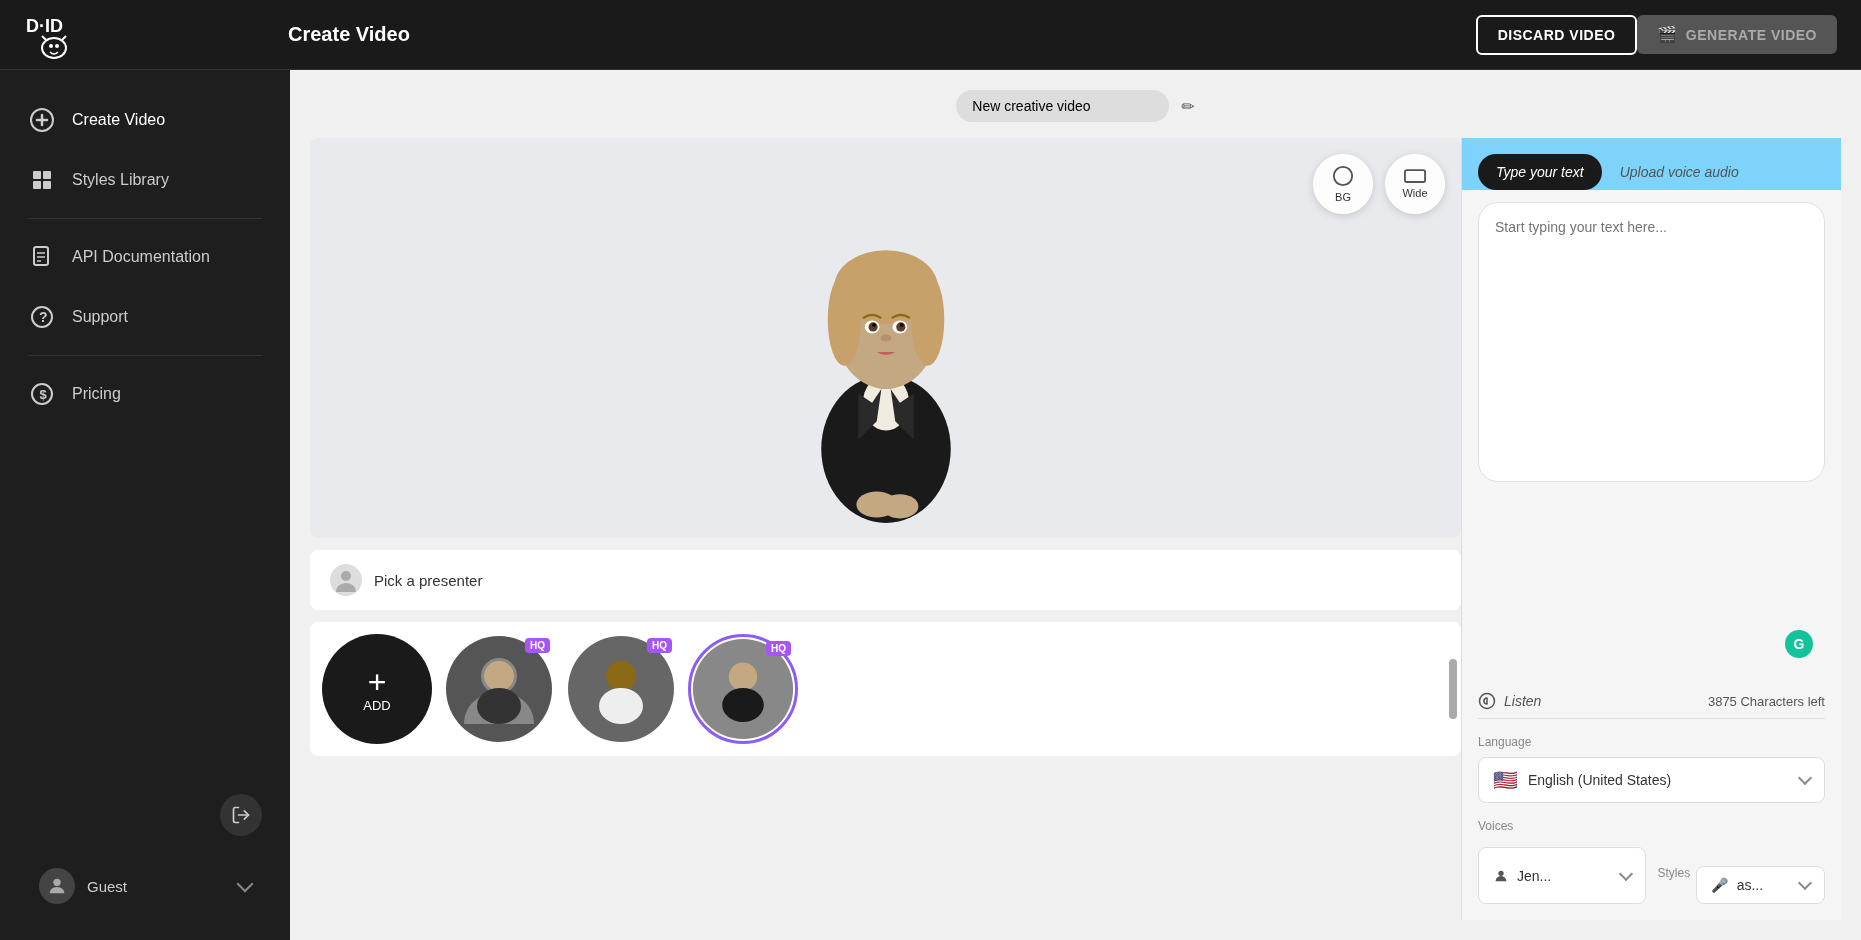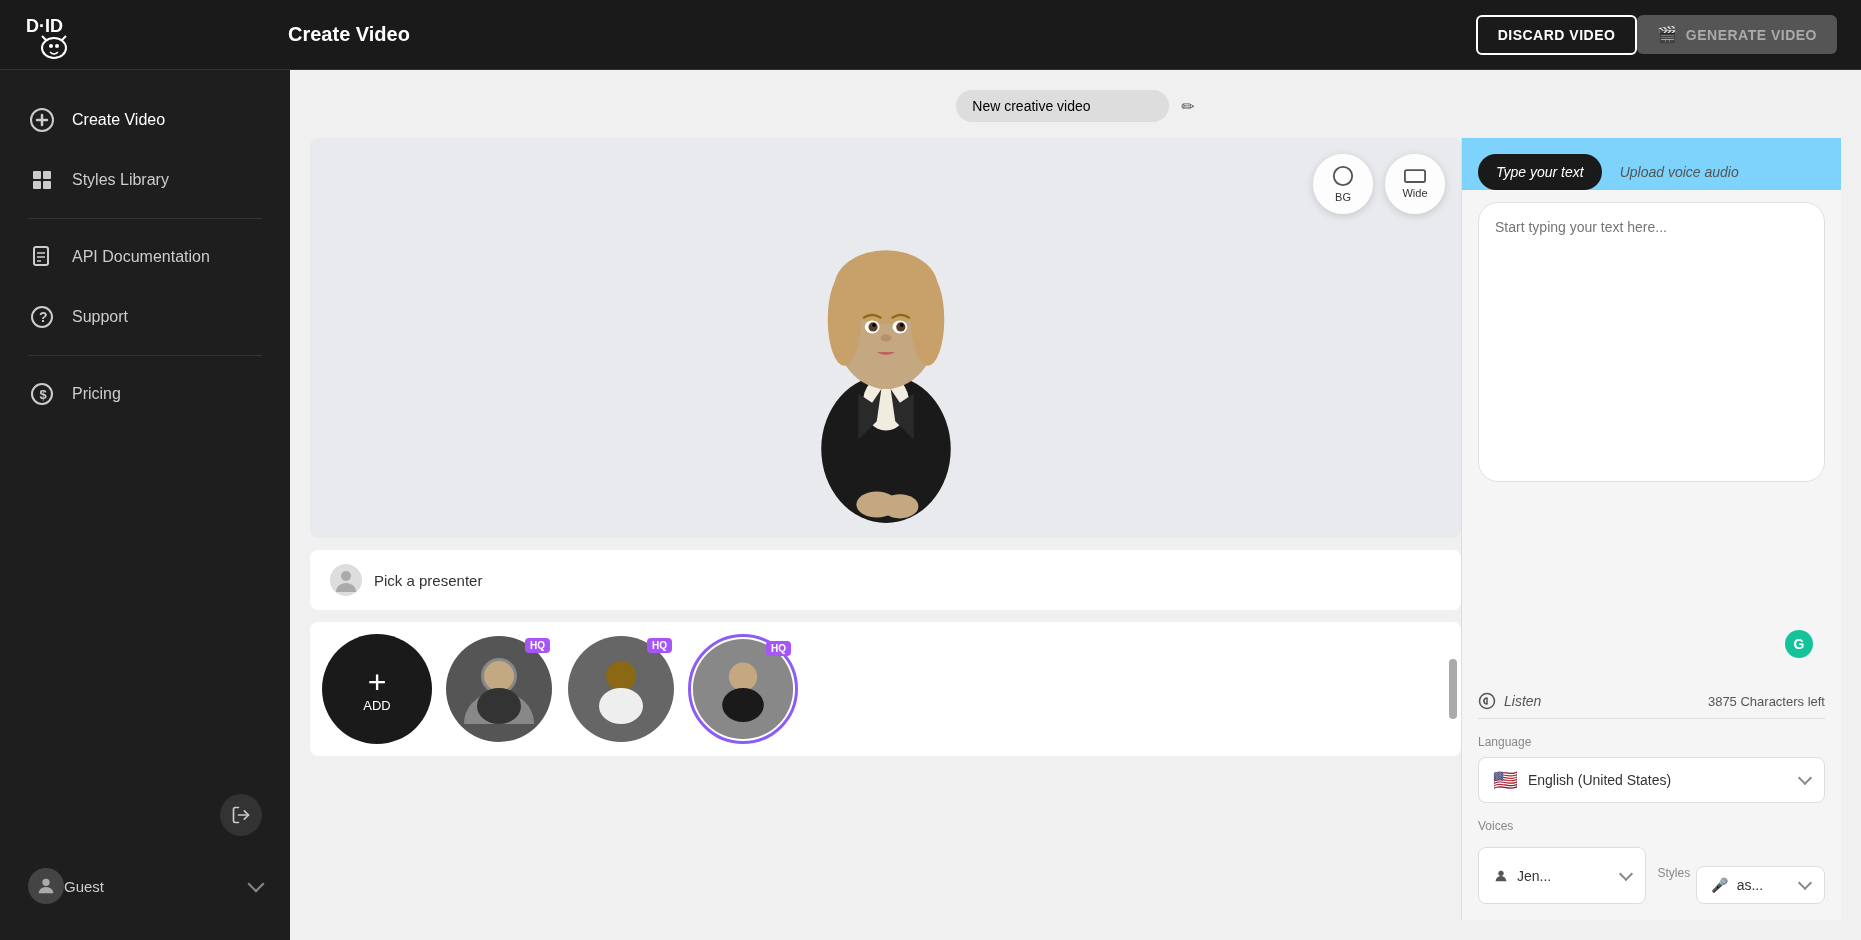--- a/index.html
+++ b/index.html
@@ -112,21 +112,22 @@
       background: #333;
       border-radius: 50%;
       display: flex;
       align-items: center;
       justify-content: center;
       cursor: pointer;
     }
     .sidebar-user {
       display: flex;
       align-items: center;
-      padding: 16px 28px;
+      gap: 12px;
+      padding: 16px 39px;
       cursor: pointer;
     }
     .user-avatar {
       width: 36px;
       height: 36px;
       background: #444;
       border-radius: 50%;
       display: flex;
       align-items: center;
       justify-content: center;

